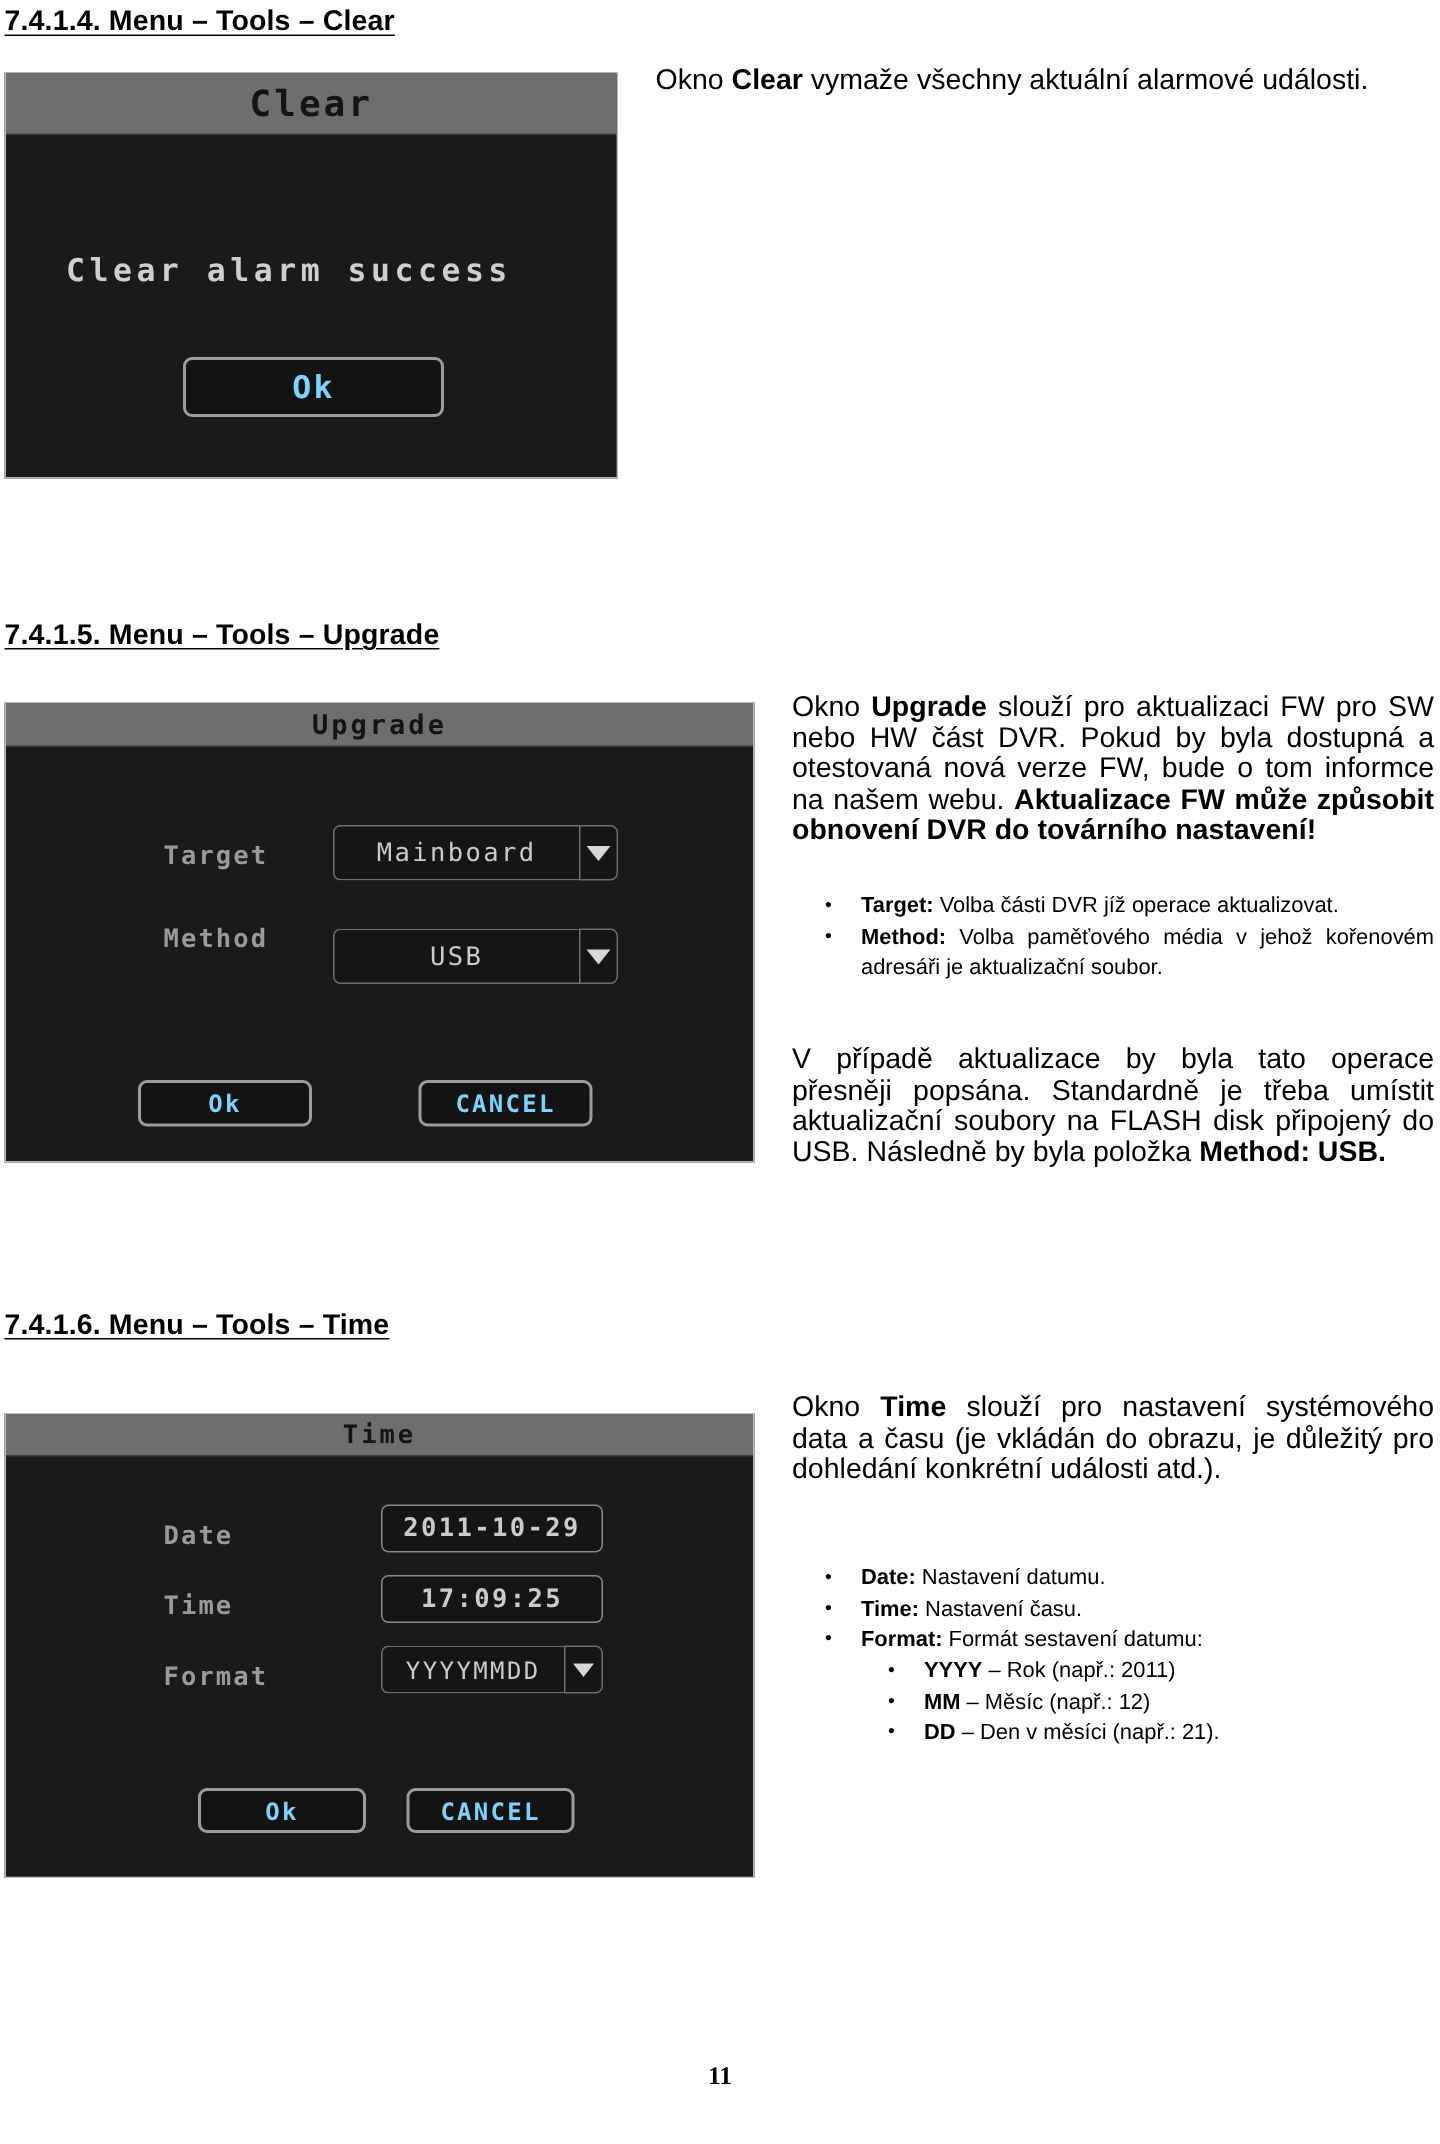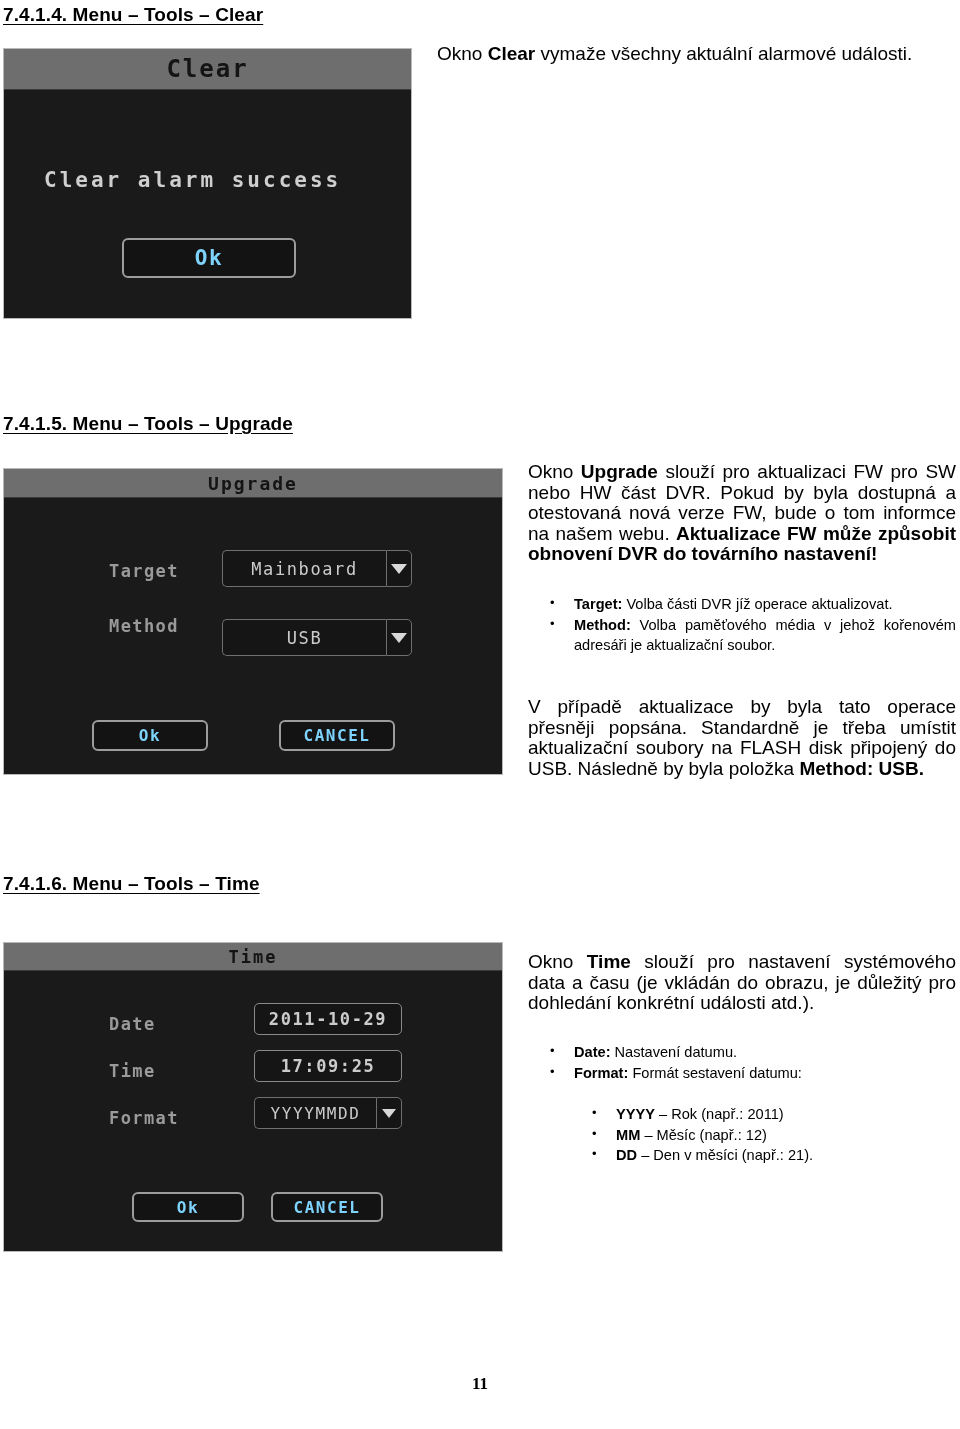--- a/index.html
+++ b/index.html
@@ -270,29 +270,32 @@
       <div class="combo-arrow">
         <span class="caret sm"></span>
       </div>
     </div>
 
     <div class="dvr-btn" style="left:128px; top:221px; width:112px; height:30px; font-size:16px;">Ok</div>
     <div class="dvr-btn" style="left:267px; top:221px; width:112px; height:30px; font-size:16px;">CANCEL</div>
   </div>
 </div>
 
-<div class="body-text" style="left:528px; top:952px; width:428px;">
+<div class="body-text" style="left:528px; top:929px; width:428px;">
   <span>Okno  </span><b>Time</b><span> slouží pro nastavení systémového data a času (je vkládán do obrazu, je důležitý pro dohledání konkrétní události atd.).</span>
 </div>
 
 <ul class="bullet-list" style="left:528px; top:1042px; width:428px;">
   <li>
     <b>Date:</b><span> Nastavení datumu.</span>
   </li>
   <li>
+    <b>Time:</b><span> Nastavení času.</span>
+  </li>
+  <li>
     <b>Format:</b><span> Formát sestavení datumu:</span>
   </li>
 </ul>
 
 <ul class="bullet-list sub" style="left:528px; top:1104px; width:428px;">
   <li>
     <b>YYYY</b><span> – Rok (např.: 2011)</span>
   </li>
   <li>
     <b>MM</b><span> – Měsíc (např.: 12)</span>

